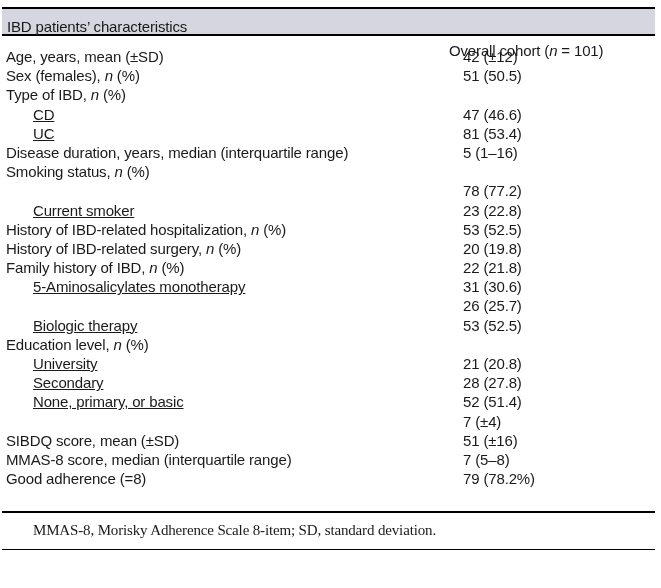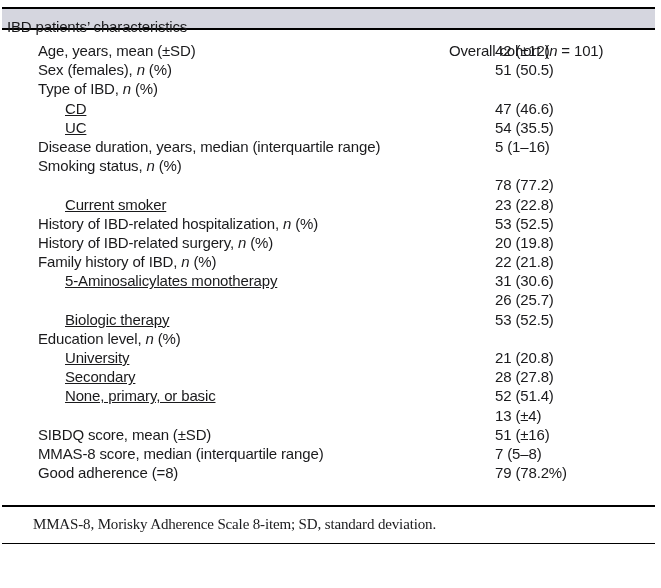--- a/index.html
+++ b/index.html
@@ -19,21 +19,21 @@
     position:relative;
     width:653px;
     margin:7px 0 0 2px;
   }
   .rule{background:var(--rule);width:100%;}
   .rule.thick{height:2px;}
   .rule.medium{height:2px;}
   .rule.thin{height:1.5px;}
   .thead{
     position:relative;
-    height:19px;
+    height:25px;
     background:var(--header-bg);
   }
   .thead .col1{
     position:absolute;
     left:5px;
     top:0;
     line-height:35px;
     white-space:nowrap;
   }
   .thead .col2{
@@ -44,21 +44,20 @@
     white-space:nowrap;
     margin-top:24px;
   }
   .tbody{
     margin-top:11px;
   }
   .row{
     position:relative;
     height:19.2px;
     line-height:19.2px;
-    margin-left:32px;
   }
   .row .label{
     position:absolute;
     left:4px;
     white-space:nowrap;
   }
   .row .label.indent{
     left:31px;
     text-decoration:underline;
   }
@@ -101,21 +100,21 @@
       <div class="row">
         <span class="label">Type of IBD, <i>n</i> (%)</span>
         <span class="value"></span>
       </div>
       <div class="row">
         <span class="label indent">CD</span>
         <span class="value">47 (46.6)</span>
       </div>
       <div class="row">
         <span class="label indent">UC</span>
-        <span class="value">54 (35.5)</span>
+        <span class="value">81 (53.4)</span>
       </div>
       <div class="row">
         <span class="label">Disease duration, years, median (interquartile range)</span>
         <span class="value">5 (1–16)</span>
       </div>
       <div class="row">
         <span class="label">Smoking status, <i>n</i> (%)</span>
         <span class="value"></span>
       </div>
       <div class="row">
@@ -158,21 +157,21 @@
       </div>
       <div class="row">
         <span class="label indent">Secondary</span>
         <span class="value">28 (27.8)</span>
       </div>
       <div class="row">
         <span class="label indent">None, primary, or basic</span>
         <span class="value">52 (51.4)</span>
       </div>
       <div class="row">
-        <span class="value">13 (±4)</span>
+        <span class="value">7 (±4)</span>
       </div>
       <div class="row">
         <span class="label">SIBDQ score, mean (±SD)</span>
         <span class="value">51 (±16)</span>
       </div>
       <div class="row">
         <span class="label">MMAS-8 score, median (interquartile range)</span>
         <span class="value">7 (5–8)</span>
       </div>
       <div class="row">

